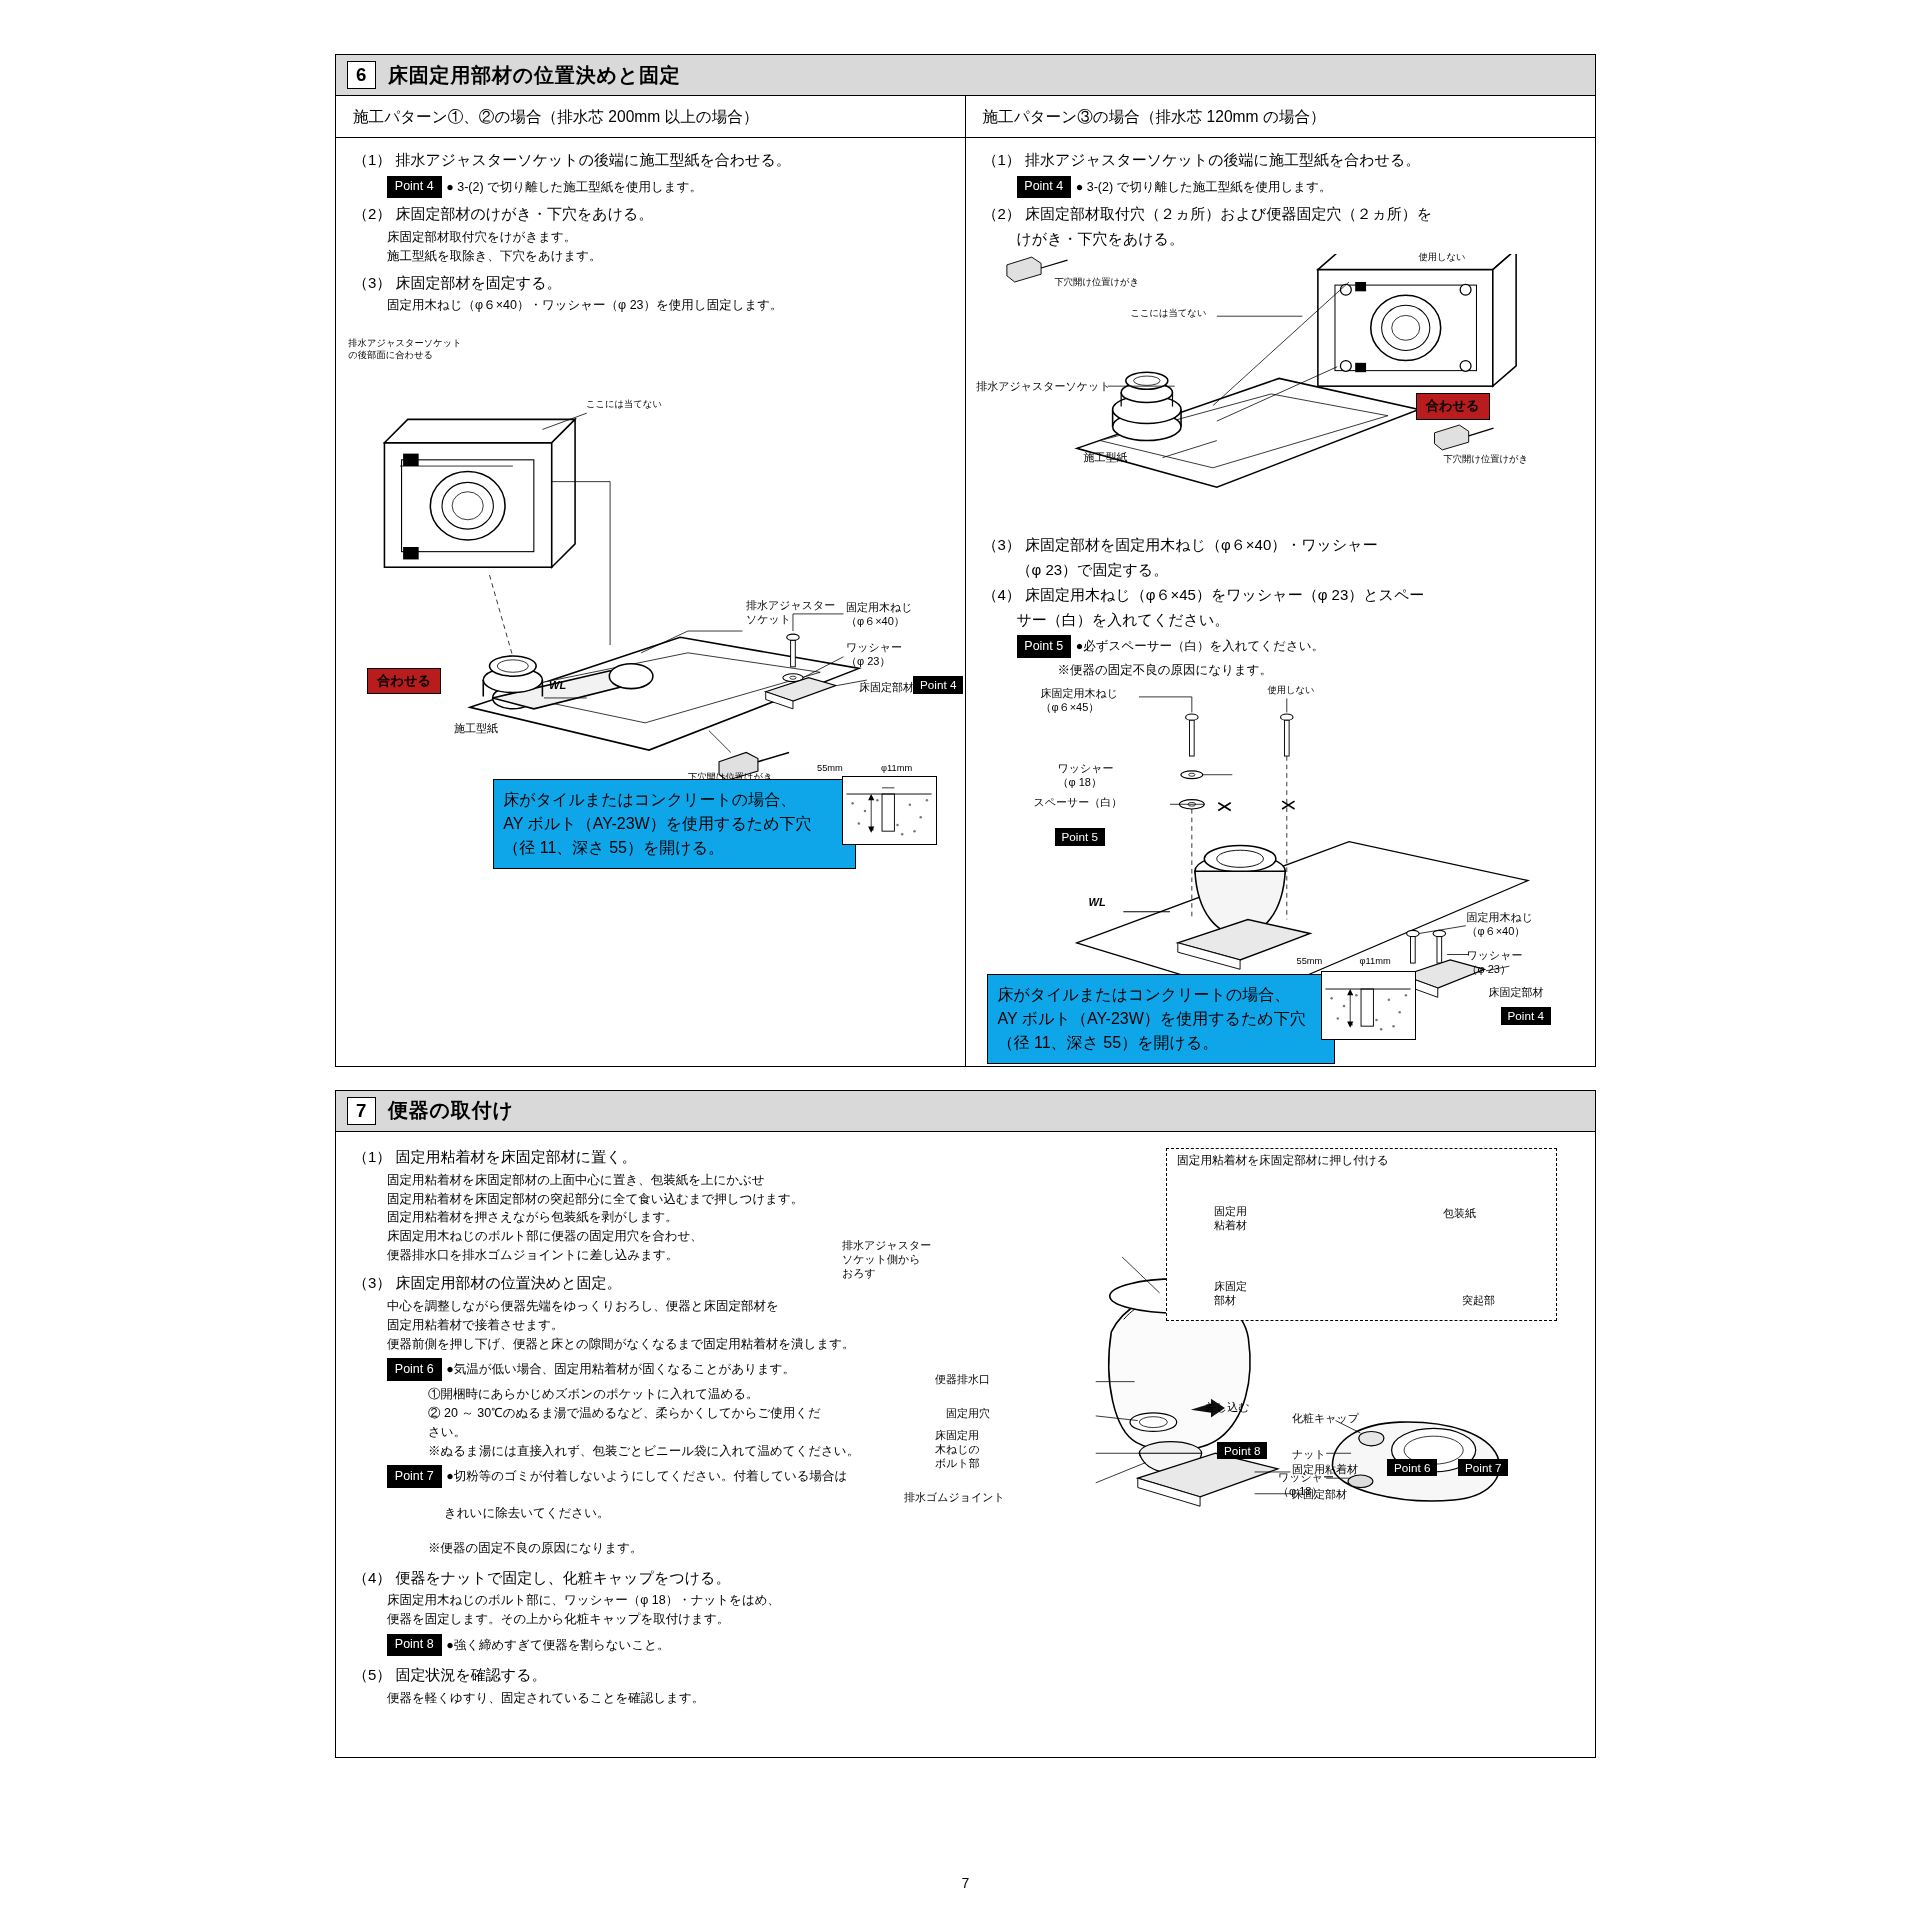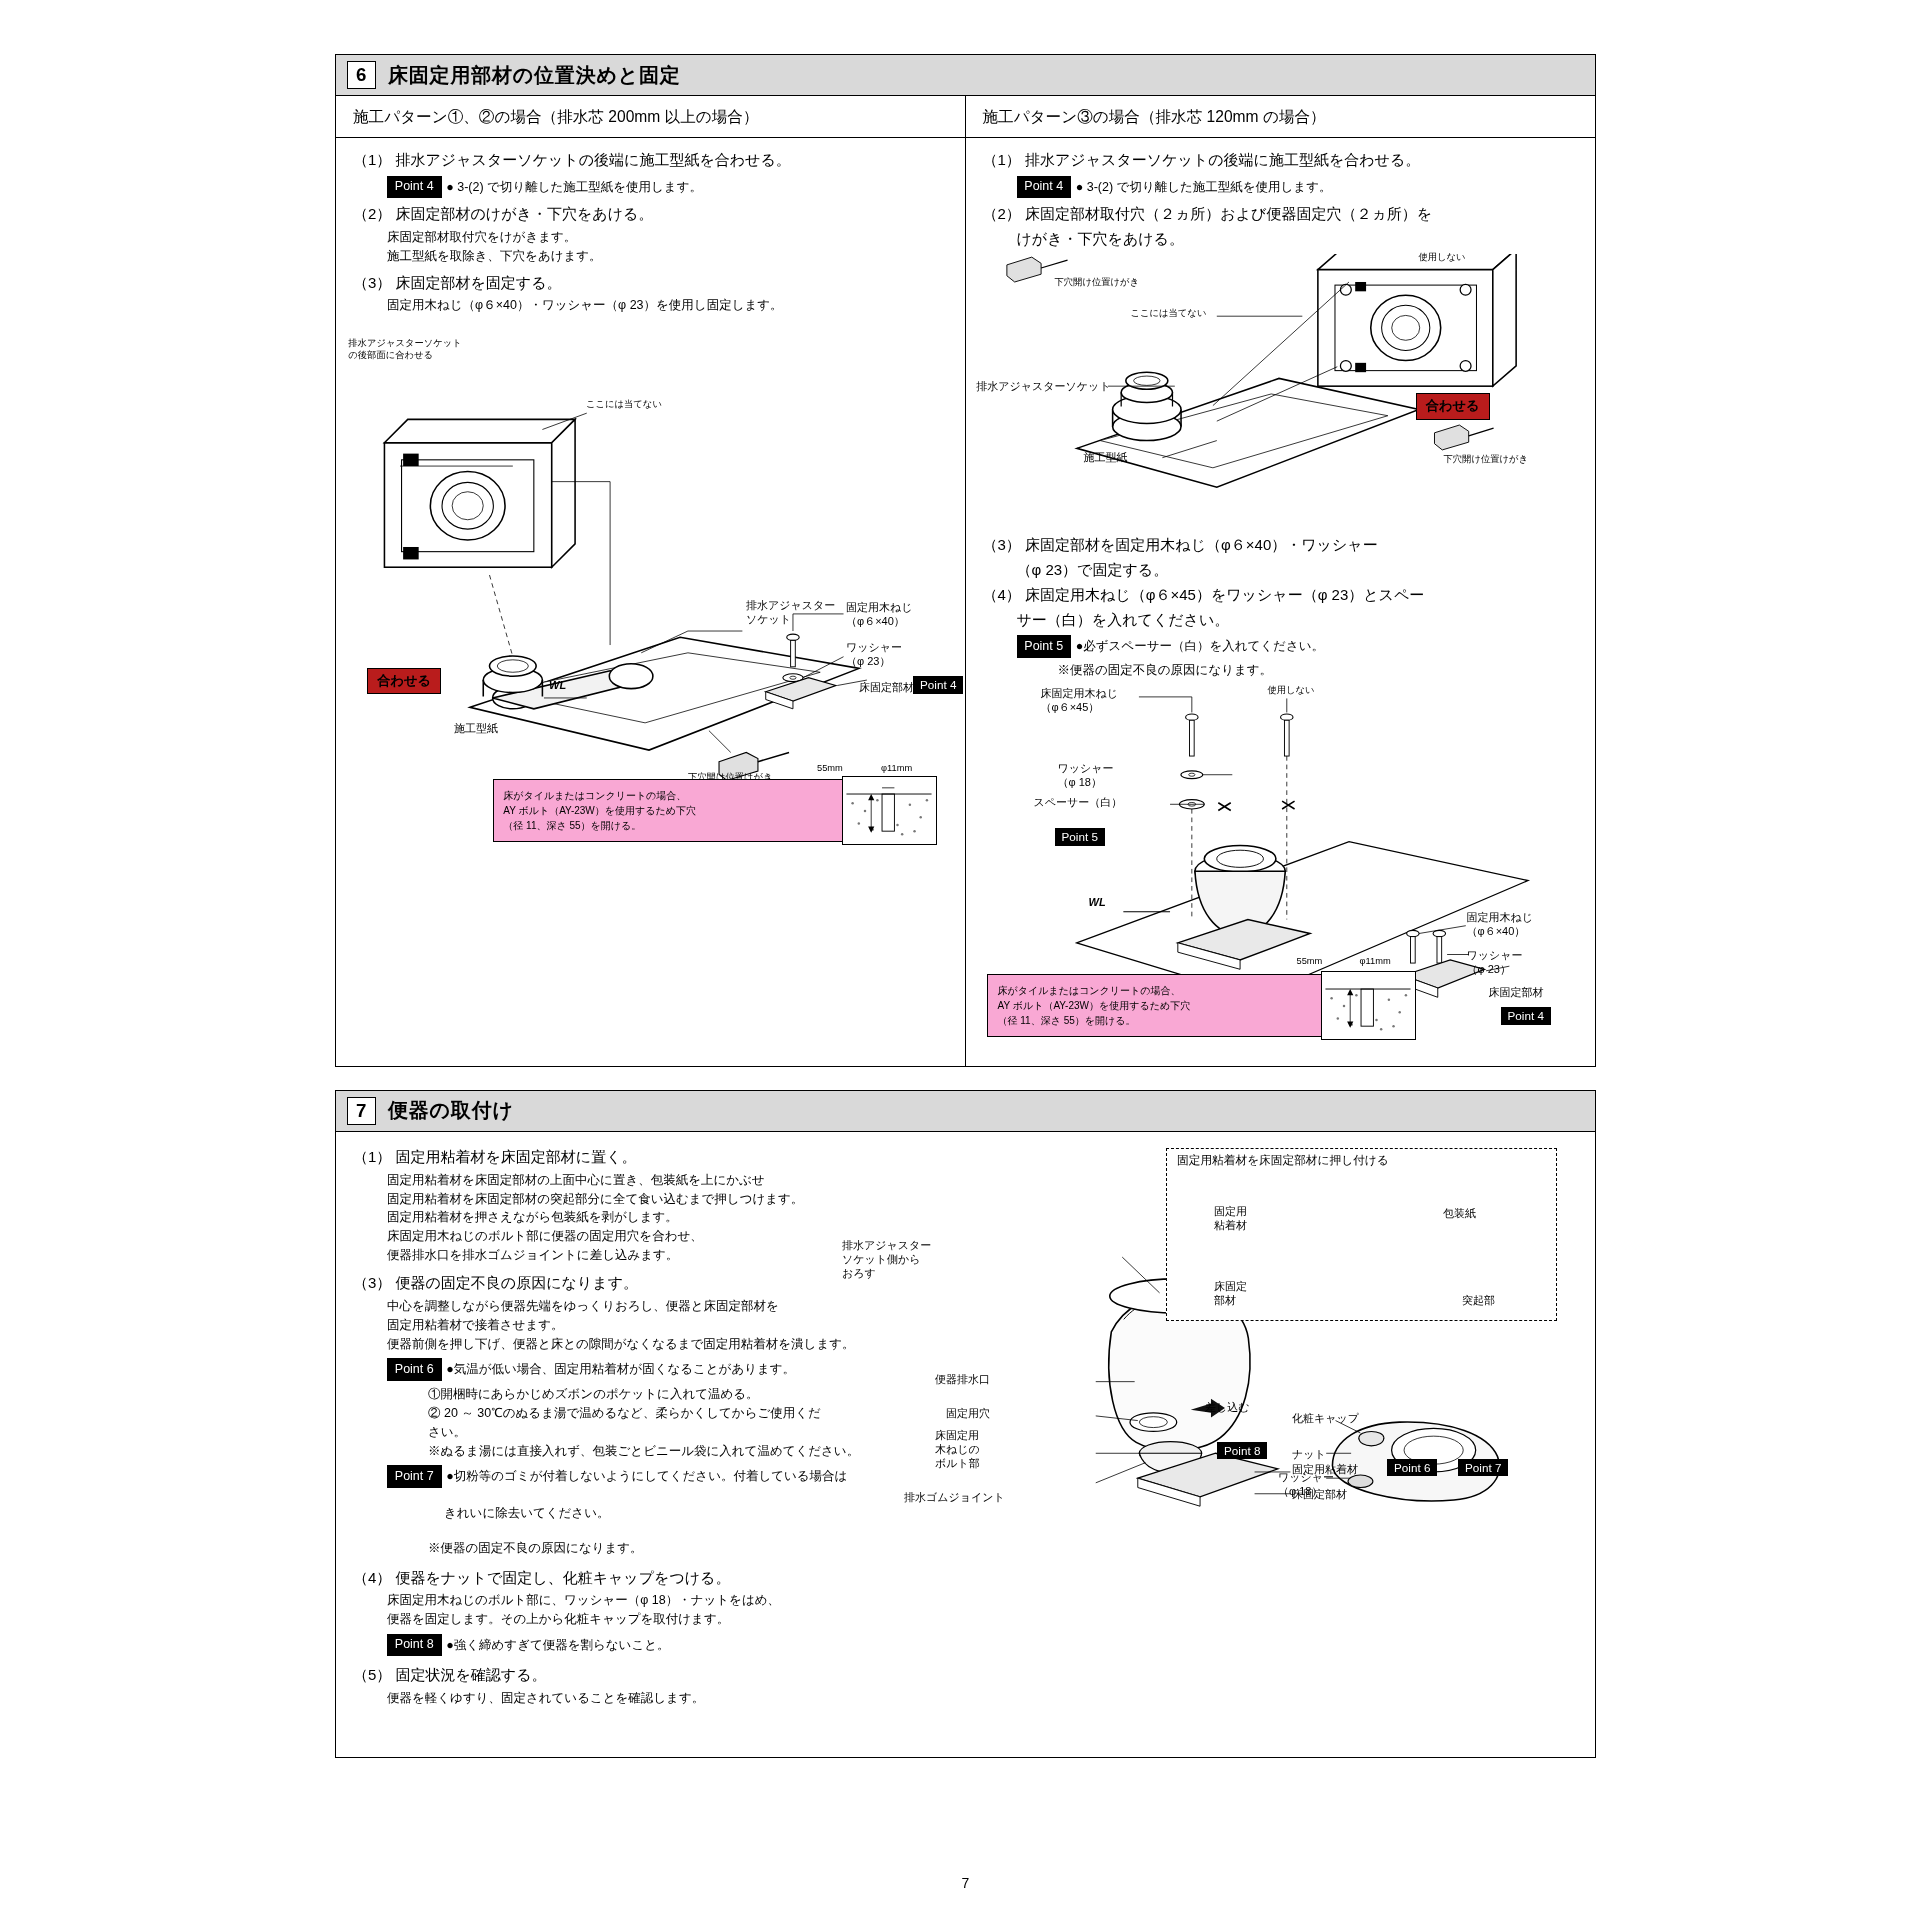--- a/index.html
+++ b/index.html
@@ -126,22 +126,22 @@
     position: absolute;
     background: #000;
     color: #fff;
     font-size: 11.7px;
     padding: 2.3px 7px;
     white-space: nowrap;
   }
   .notebox {
     position: absolute;
     border: 0.8px solid #000;
-    background: #f9a8d4;
-    font-size: 10px;
+    background: #0ea5e9;
+    font-size: 16px;
     line-height: 1.5;
     padding: 7.8px 9.3px;
     white-space: nowrap;
   }
   .dashbox {
     position: absolute;
     border: 0.8px dashed #000;
     background: #fff;
   }
 
@@ -492,21 +492,21 @@
         </div>
         <span class="sub">固定用粘着材を床固定部材の上面中心に置き、包装紙を上にかぶせ</span>
         <span class="sub">固定用粘着材を床固定部材の突起部分に全て食い込むまで押しつけます。</span>
         <span class="sub">固定用粘着材を押さえながら包装紙を剥がします。</span>
 
         <span class="sub">床固定用木ねじのボルト部に便器の固定用穴を合わせ、</span>
         <span class="sub">便器排水口を排水ゴムジョイントに差し込みます。</span>
 
         <div class="step" style="margin-top:7.8px;">
           <span>（3）</span>
-          <span>便器の固定不良の原因になります。</span>
+          <span>床固定用部材の位置決めと固定。</span>
         </div>
         <span class="sub">中心を調整しながら便器先端をゆっくりおろし、便器と床固定部材を</span>
         <span class="sub">固定用粘着材で接着させます。</span>
         <span class="sub">便器前側を押し下げ、便器と床との隙間がなくなるまで固定用粘着材を潰します。</span>
 
         <div class="point-line">
           <span class="point-tag">Point 6</span><span>●気温が低い場合、固定用粘着材が固くなることがあります。</span>
         </div>
         <div class="point-line" style="padding-left:75px; margin:0;"><span>①開梱時にあらかじめズボンのポケットに入れて温める。</span></div>
         <div class="point-line" style="padding-left:75px; margin:0;"><span>② 20 ～ 30℃のぬるま湯で温めるなど、柔らかくしてからご使用くだ</span></div>

